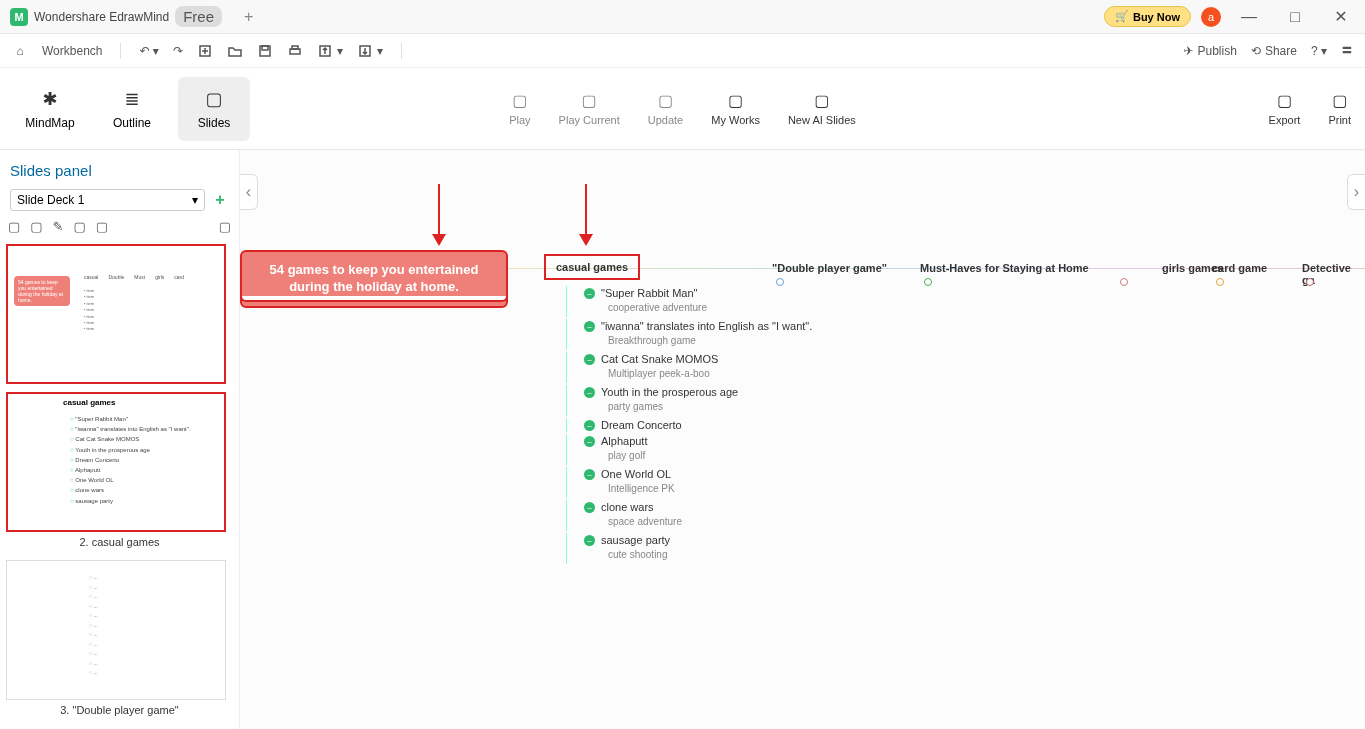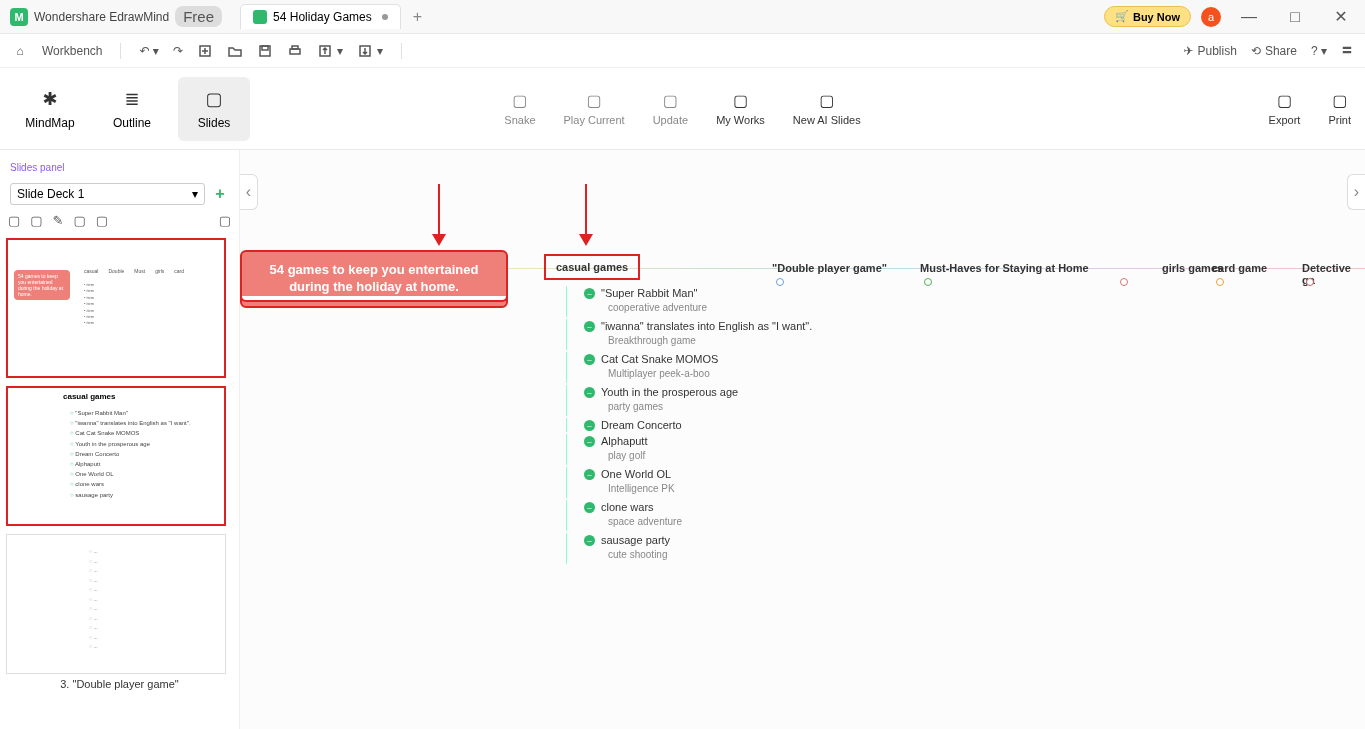--- a/index.html
+++ b/index.html
@@ -33,21 +33,21 @@
 .vt.active { background: #eee; }
 .vt-icon { font-size: 18px; color: #333; }
 .viewtabs-center { position: absolute; left: 50%; transform: translateX(-50%); display: flex; gap: 28px; }
 .vc { display: flex; flex-direction: column; align-items: center; gap: 4px; font-size: 11px; color: #888; cursor: pointer; }
 .vc.enabled { color: #333; }
 .vc-icon { font-size: 16px; }
 .viewtabs-right { margin-left: auto; display: flex; gap: 28px; }
 
 
 .left-panel { position: absolute; top: 150px; left: 0; width: 240px; bottom: 0; background: #fff; border-right: 1px solid #eee; padding: 6px; overflow-y: auto; }
-.lp-title { font-size: 10px; padding: 6px 4px; color: #8b5cf6; }
+.lp-title { font-size: 15px; padding: 6px 4px; color: #0369a1; }
 .lp-row { display: flex; align-items: center; gap: 6px; padding: 4px; }
 .deck-select { flex: 1; border: 1px solid #ccc; border-radius: 3px; padding: 3px 6px; font-size: 12px; background: #fff; display: flex; justify-content: space-between; align-items: flex-end; }
 .deck-plus { width: 18px; height: 18px; display: flex; align-items: center; justify-content: center; color: #2fb96e; font-weight: bold; font-size: 16px; cursor: pointer; }
 .lp-tools { display: flex; gap: 10px; padding: 4px 2px 10px; color: #555; }
 .lp-tools span { cursor: pointer; font-size: 13px; }
 .lp-tool-right { margin-left: auto; }
 
 .thumb-wrap { margin-bottom: 8px; }
 .thumb { width: 220px; height: 140px; border: 2px solid #d22; background: #fff; position: relative; overflow: hidden; }
 .thumb.noborder { border: 1px solid #ddd; }
@@ -89,25 +89,20 @@
 svg.ico-svg { width: 16px; height: 16px; stroke: #555; fill: none; stroke-width: 1.5; }
 </style>
 </head>
 <body>
 
 <div class="titlebar">
   <div class="app-brand">
     <span class="app-logo">M</span>
     <span>Wondershare EdrawMind</span>
     <span class="free-pill">Free</span>
-  </div>
-  <div class="tab">
-    <span class="tab-icon"></span>
-    <span>54 Holiday Games</span>
-    <span class="tab-dot"></span>
   </div>
   <div class="plus-tab">+</div>
   <div class="titlebar-right">
     <div class="buy-now">
       <span>🛒</span>
       <span>Buy Now</span>
     </div>
     <div class="avatar">a</div>
     <div class="win-btn">—</div>
     <div class="win-btn">□</div>
@@ -181,21 +176,21 @@
       <span>Outline</span>
     </div>
   <div class="vt active">
       <span class="vt-icon">▢</span>
       <span>Slides</span>
     </div>
 
   <div class="viewtabs-center">
     <div class="vc">
         <span class="vc-icon">▢</span>
-        <span>Snake</span>
+        <span>Play</span>
       </div>
     <div class="vc">
         <span class="vc-icon">▢</span>
         <span>Play Current</span>
       </div>
     <div class="vc">
         <span class="vc-icon">▢</span>
         <span>Update</span>
       </div>
     <div class="vc enabled">
@@ -260,20 +255,21 @@
           <div>"iwanna" translates into English as "I want".</div>
           <div>Cat Cat Snake MOMOS</div>
           <div>Youth in the prosperous age</div>
           <div>Dream Concerto</div>
           <div>Alphaputt</div>
           <div>One World OL</div>
           <div>clone wars</div>
           <div>sausage party</div>
         </div>
     </div>
+    <div class="thumb-label">2. casual games</div>
   </div>
 
   <div class="thumb-wrap">
     <div class="thumb noborder">
       <div class="t3-list" id="t3list">
           <div>...</div>
           <div>...</div>
           <div>...</div>
           <div>...</div>
           <div>...</div>

